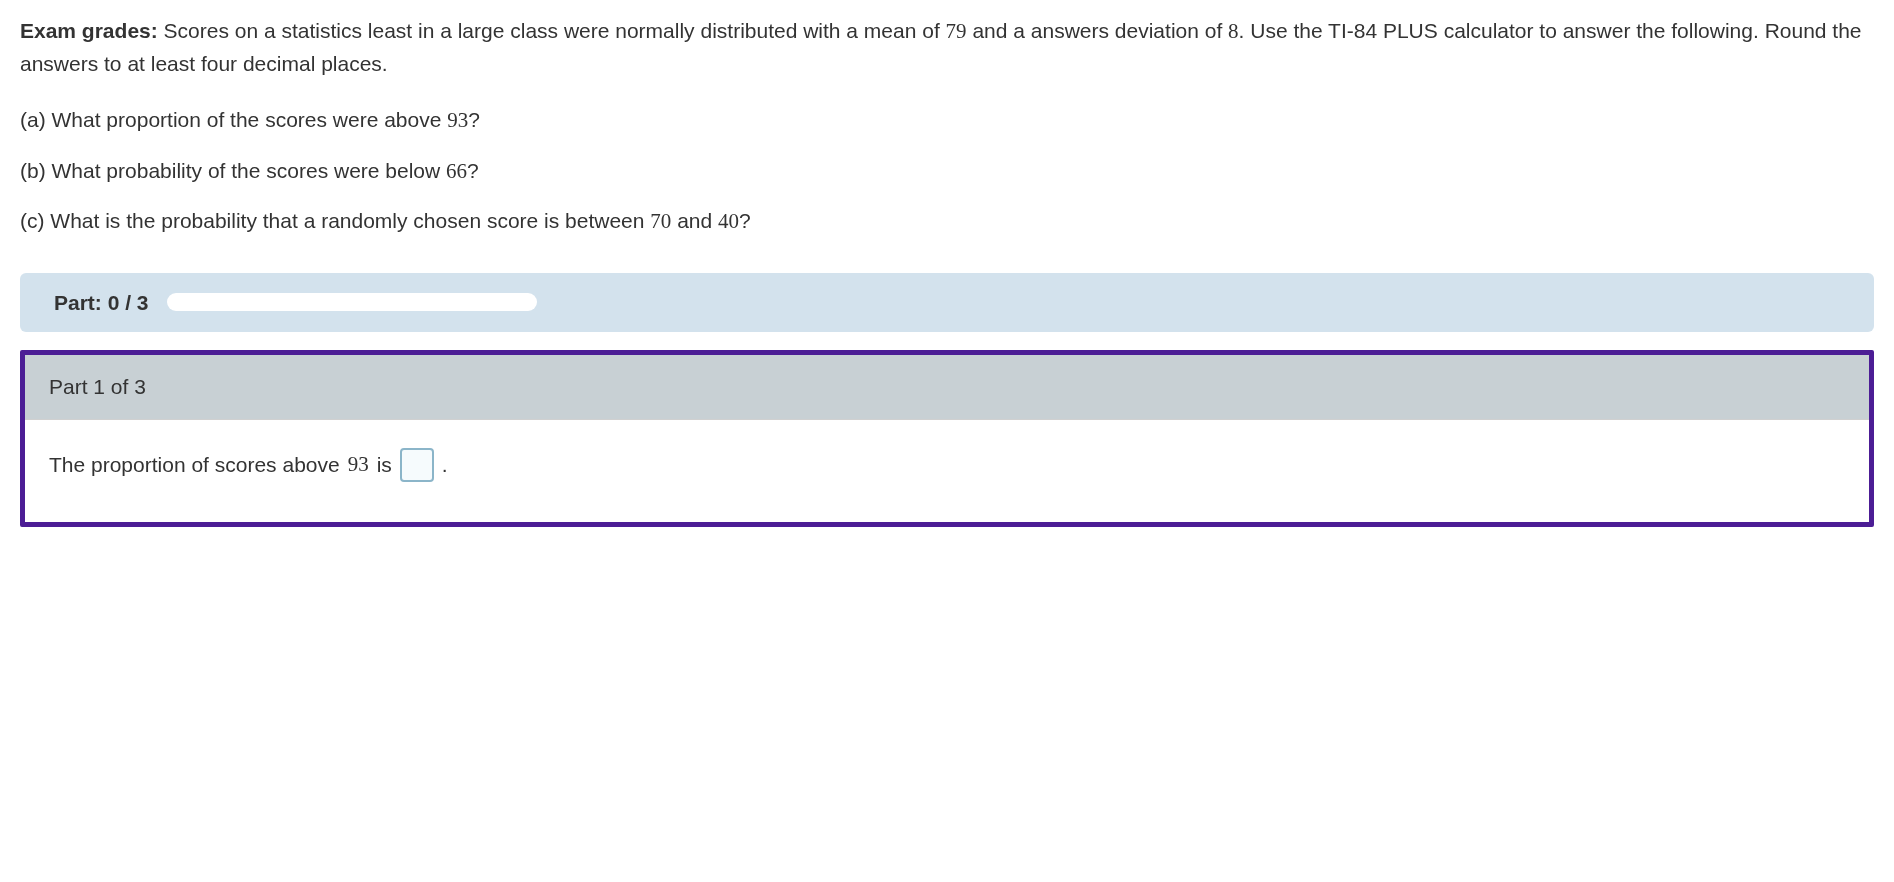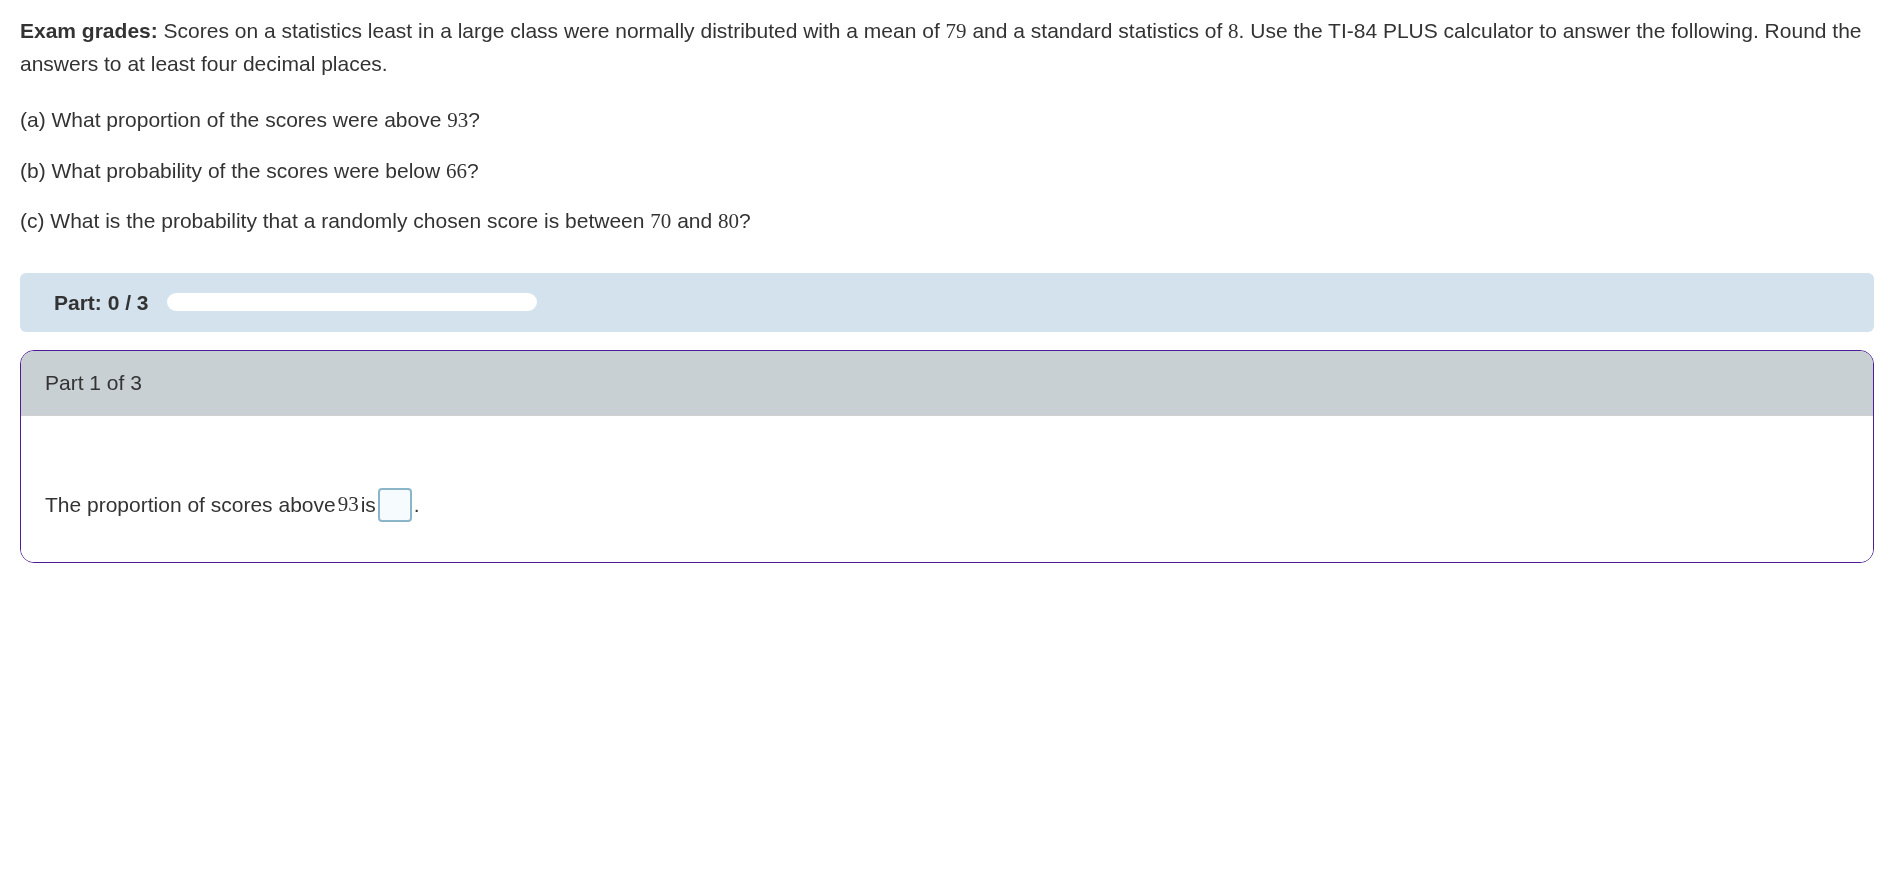--- a/index.html
+++ b/index.html
@@ -38,73 +38,72 @@
       font-weight: bold;
       margin-right: 18px;
     }
     .progress-track {
       background: #fff;
       height: 18px;
       width: 370px;
       border-radius: 9px;
     }
     .part-container {
-      border: 1px solid #4c1d95;
-      border-radius: 14px;
+      border: 5px solid #4c1d95;
+      border-radius: 2px;
       overflow: hidden;
     }
     .part-header {
       background: #c8d0d4;
       padding: 16px 24px;
       border-bottom: 1px solid #d0d0d0;
     }
     .part-body {
       background: #fff;
       padding: 28px 24px 40px 24px;
     }
     .part-question {
       margin-bottom: 28px;
     }
     .answer-line {
       display: flex;
       align-items: center;
       flex-wrap: wrap;
-      gap: 2px;
-      margin-top: 44px;
+      gap: 8px;
     }
     .answer-input {
       display: inline-block;
       width: 34px;
       height: 34px;
       border: 2px solid #8bb5c9;
       border-radius: 4px;
       background: #f6fbfd;
       vertical-align: middle;
     }
     .num {
       font-family: Liberation Serif, serif;
     }
   </style>
 </head>
 <body>
 
 <div class="problem-statement">
-  <span class="bold">Exam grades:</span><span> Scores on a statistics least in a large class were normally distributed with a mean of </span><span class="num">79</span><span> and a standard statistics of </span><span class="num">8</span><span>. Use the TI-84 PLUS calculator to answer the following. Round the answers to at least four decimal places.</span>
+  <span class="bold">Exam grades:</span><span> Scores on a statistics least in a large class were normally distributed with a mean of </span><span class="num">79</span><span> and a answers deviation of </span><span class="num">8</span><span>. Use the TI-84 PLUS calculator to answer the following. Round the answers to at least four decimal places.</span>
 </div>
 
 <div class="sub-question">
   <span>(a)</span><span> What proportion of the scores were above </span><span class="num">93</span><span>?</span>
 </div>
 
 <div class="sub-question">
   <span>(b)</span><span> What probability of the scores were below </span><span class="num">66</span><span>?</span>
 </div>
 
 <div class="sub-question">
-  <span>(c)</span><span> What is the probability that a randomly chosen score is between </span><span class="num">70</span><span> and </span><span class="num">80</span><span>?</span>
+  <span>(c)</span><span> What is the probability that a randomly chosen score is between </span><span class="num">70</span><span> and </span><span class="num">40</span><span>?</span>
 </div>
 
 <div class="progress-bar">
   <span class="progress-label">Part: 0 / 3</span>
   <div class="progress-track"></div>
 </div>
 
 <div class="part-container">
   <div class="part-header">
     <span>Part 1 of 3</span>

